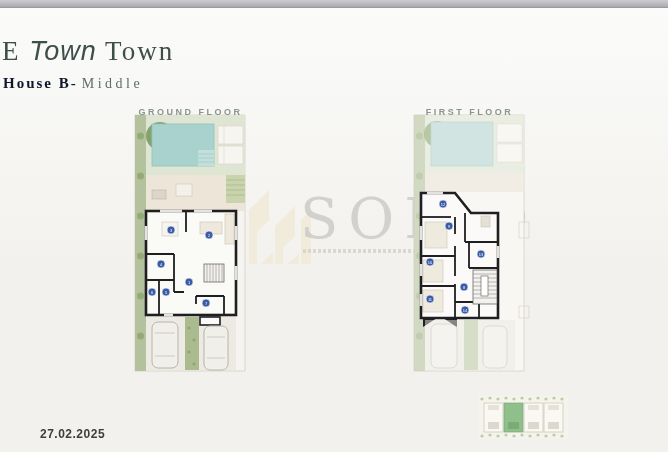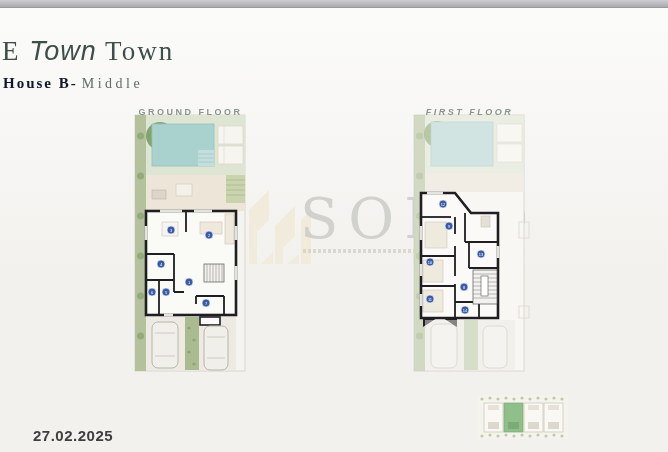--- a/index.html
+++ b/index.html
@@ -27,38 +27,38 @@
     position:absolute;left:3px;top:74px;z-index:3;white-space:nowrap;
     font-family:"Liberation Serif", serif;
   }
   .subtitle .strong{color:#0f172a;font-weight:bold;font-size:15px;letter-spacing:2px;}
   .subtitle .light{color:#5d6d66;font-size:14px;letter-spacing:3.5px;margin-left:4px;font-family:Liberation Serif, serif;}
   .floor-label{
     position:absolute;top:98px;width:125px;text-align:center;z-index:3;
     color:#8b948e;font-size:9px;font-weight:bold;letter-spacing:2.5px;margin-top:9px;
   }
   .floor-label.ground{left:128px;}
-  .floor-label.first{left:407px;font-style:italic;}
+  .floor-label.first{left:407px;}
   .plan{position:absolute;top:114px;z-index:2;}
   .plan.ground{left:128px;}
   .plan.first{left:407px;}
   .watermark-logo{position:absolute;left:249px;top:180px;z-index:1;}
   .watermark-text{
     position:absolute;left:300px;top:186px;z-index:1;
     font-family:"DejaVu Serif", serif;font-size:56px;
     color:#c9c9c6;letter-spacing:10px;opacity:.8;white-space:nowrap;
   }
   .watermark-tagline{
     position:absolute;left:303px;top:249px;z-index:1;
     width:112px;height:4px;opacity:.65;
     background:repeating-linear-gradient(90deg,#cfcabe 0 3px,transparent 3px 5px);
   }
   .date{
-    position:absolute;left:33px;top:427px;z-index:3;
-    color:#3e3e3e;font-size:15px;font-weight:bold;letter-spacing:.5px;
+    position:absolute;left:40px;top:427px;z-index:3;
+    color:#3e3e3e;font-size:12px;font-weight:bold;letter-spacing:.5px;
   }
   .keyplan{position:absolute;left:477px;top:391px;z-index:2;}
 </style>
 </head>
 <body>
 
 <div class="topbar"></div>
 <div class="page"></div>
 
 <div class="title"><span>E</span> <span class="script">Town</span> <span>Town</span></div>

